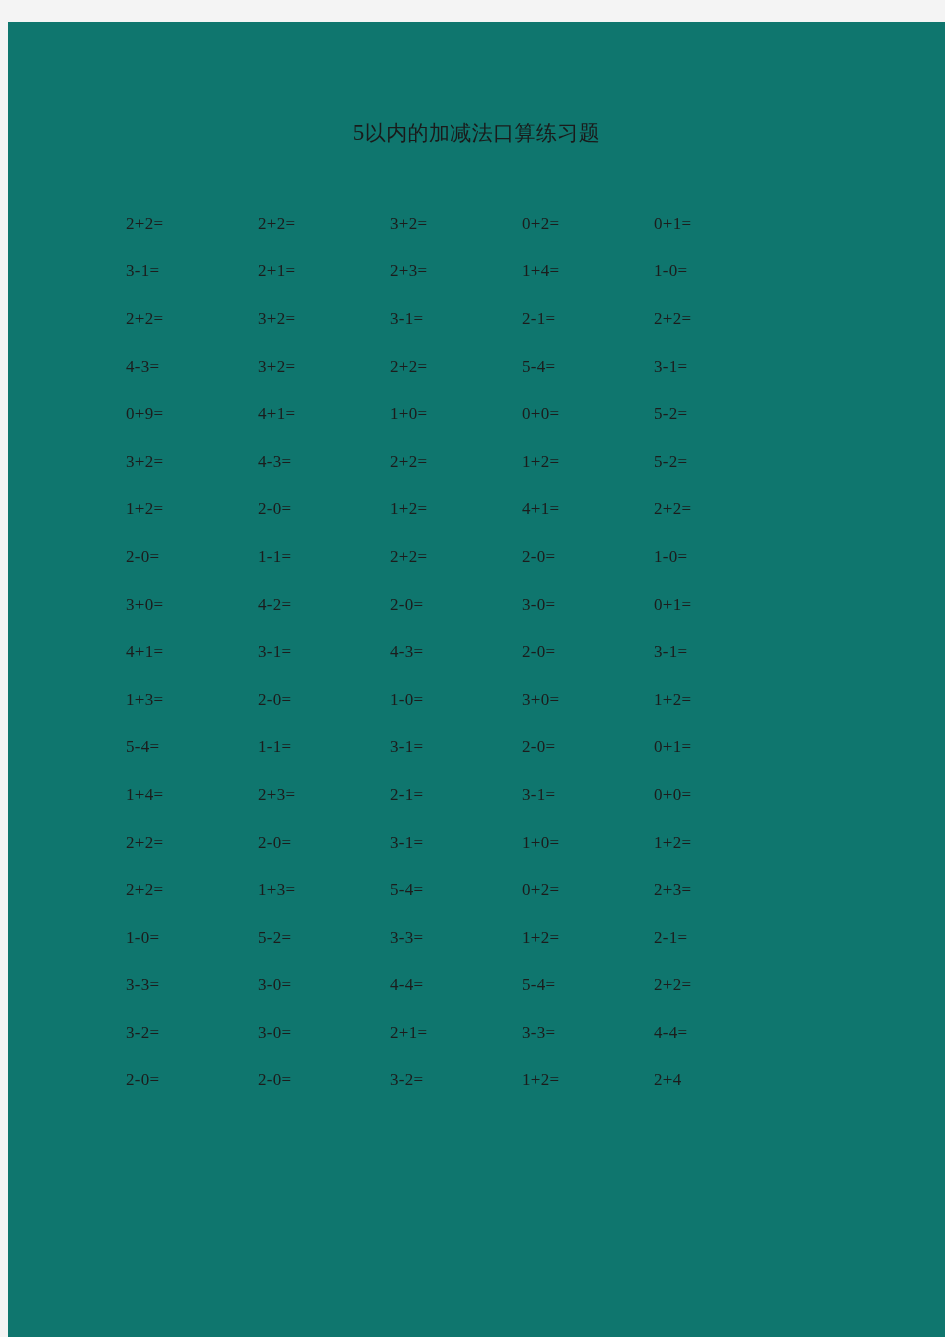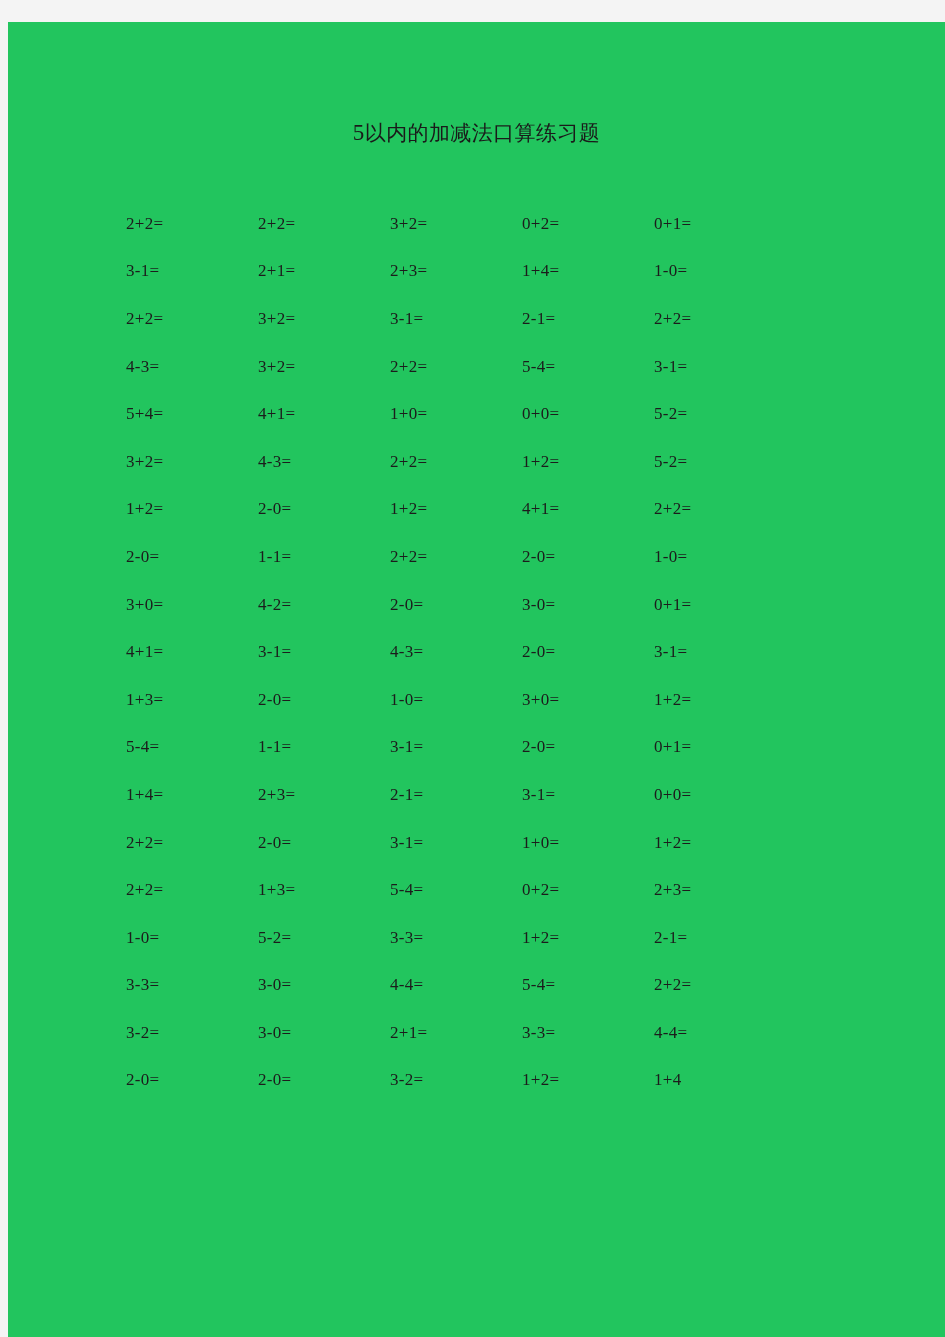--- a/index.html
+++ b/index.html
@@ -14,21 +14,21 @@
     overflow: hidden;
   }
 
   
   #page-sheet {
     position: absolute;
     left: 8px;
     top: 22px;
     width: 937px;
     height: 1315px;
-    background: #22c55e;
+    background: #0f766e;
   }
 
   #worksheet-title {
     position: absolute;
     left: 0;
     top: 96px;
     width: 937px;
     text-align: center;
     color: #1a1a1a;
     font-family: "Liberation Serif", "DejaVu Serif", serif;
@@ -87,21 +87,21 @@
       <div class="problem-cell">2+2=</div>
       <div class="problem-cell">3+2=</div>
       <div class="problem-cell">3-1=</div>
       <div class="problem-cell">2-1=</div>
       <div class="problem-cell">2+2=</div>
       <div class="problem-cell">4-3=</div>
       <div class="problem-cell">3+2=</div>
       <div class="problem-cell">2+2=</div>
       <div class="problem-cell">5-4=</div>
       <div class="problem-cell">3-1=</div>
-      <div class="problem-cell">5+4=</div>
+      <div class="problem-cell">0+9=</div>
       <div class="problem-cell">4+1=</div>
       <div class="problem-cell">1+0=</div>
       <div class="problem-cell">0+0=</div>
       <div class="problem-cell">5-2=</div>
       <div class="problem-cell">3+2=</div>
       <div class="problem-cell">4-3=</div>
       <div class="problem-cell">2+2=</div>
       <div class="problem-cell">1+2=</div>
       <div class="problem-cell">5-2=</div>
       <div class="problem-cell">1+2=</div>
@@ -161,16 +161,16 @@
       <div class="problem-cell">2+2=</div>
       <div class="problem-cell">3-2=</div>
       <div class="problem-cell">3-0=</div>
       <div class="problem-cell">2+1=</div>
       <div class="problem-cell">3-3=</div>
       <div class="problem-cell">4-4=</div>
       <div class="problem-cell">2-0=</div>
       <div class="problem-cell">2-0=</div>
       <div class="problem-cell">3-2=</div>
       <div class="problem-cell">1+2=</div>
-      <div class="problem-cell">1+4</div>
+      <div class="problem-cell">2+4</div>
     </div>
 
 </div>
 
 </body></html>

